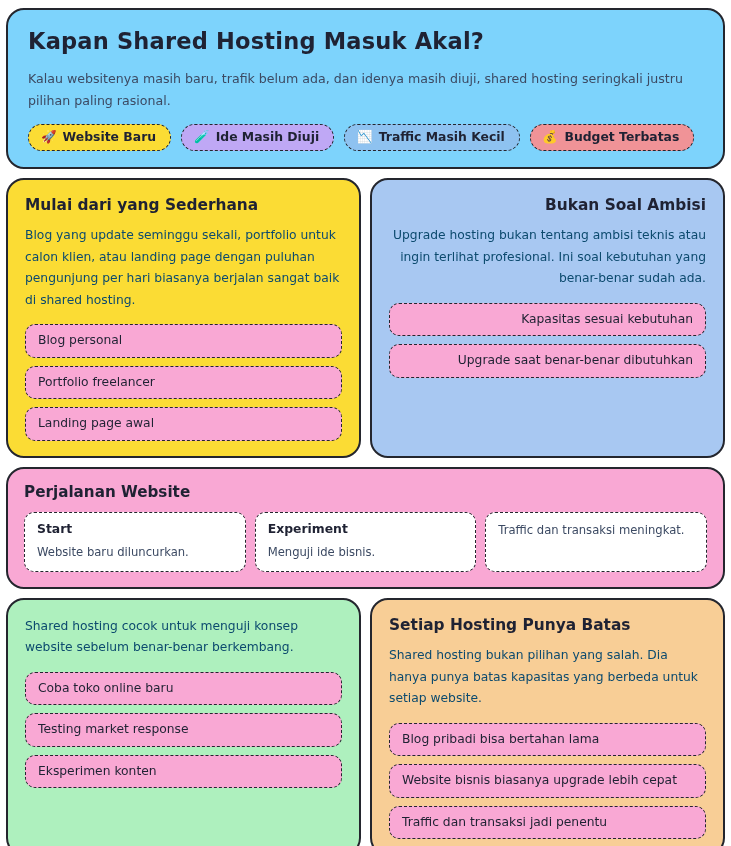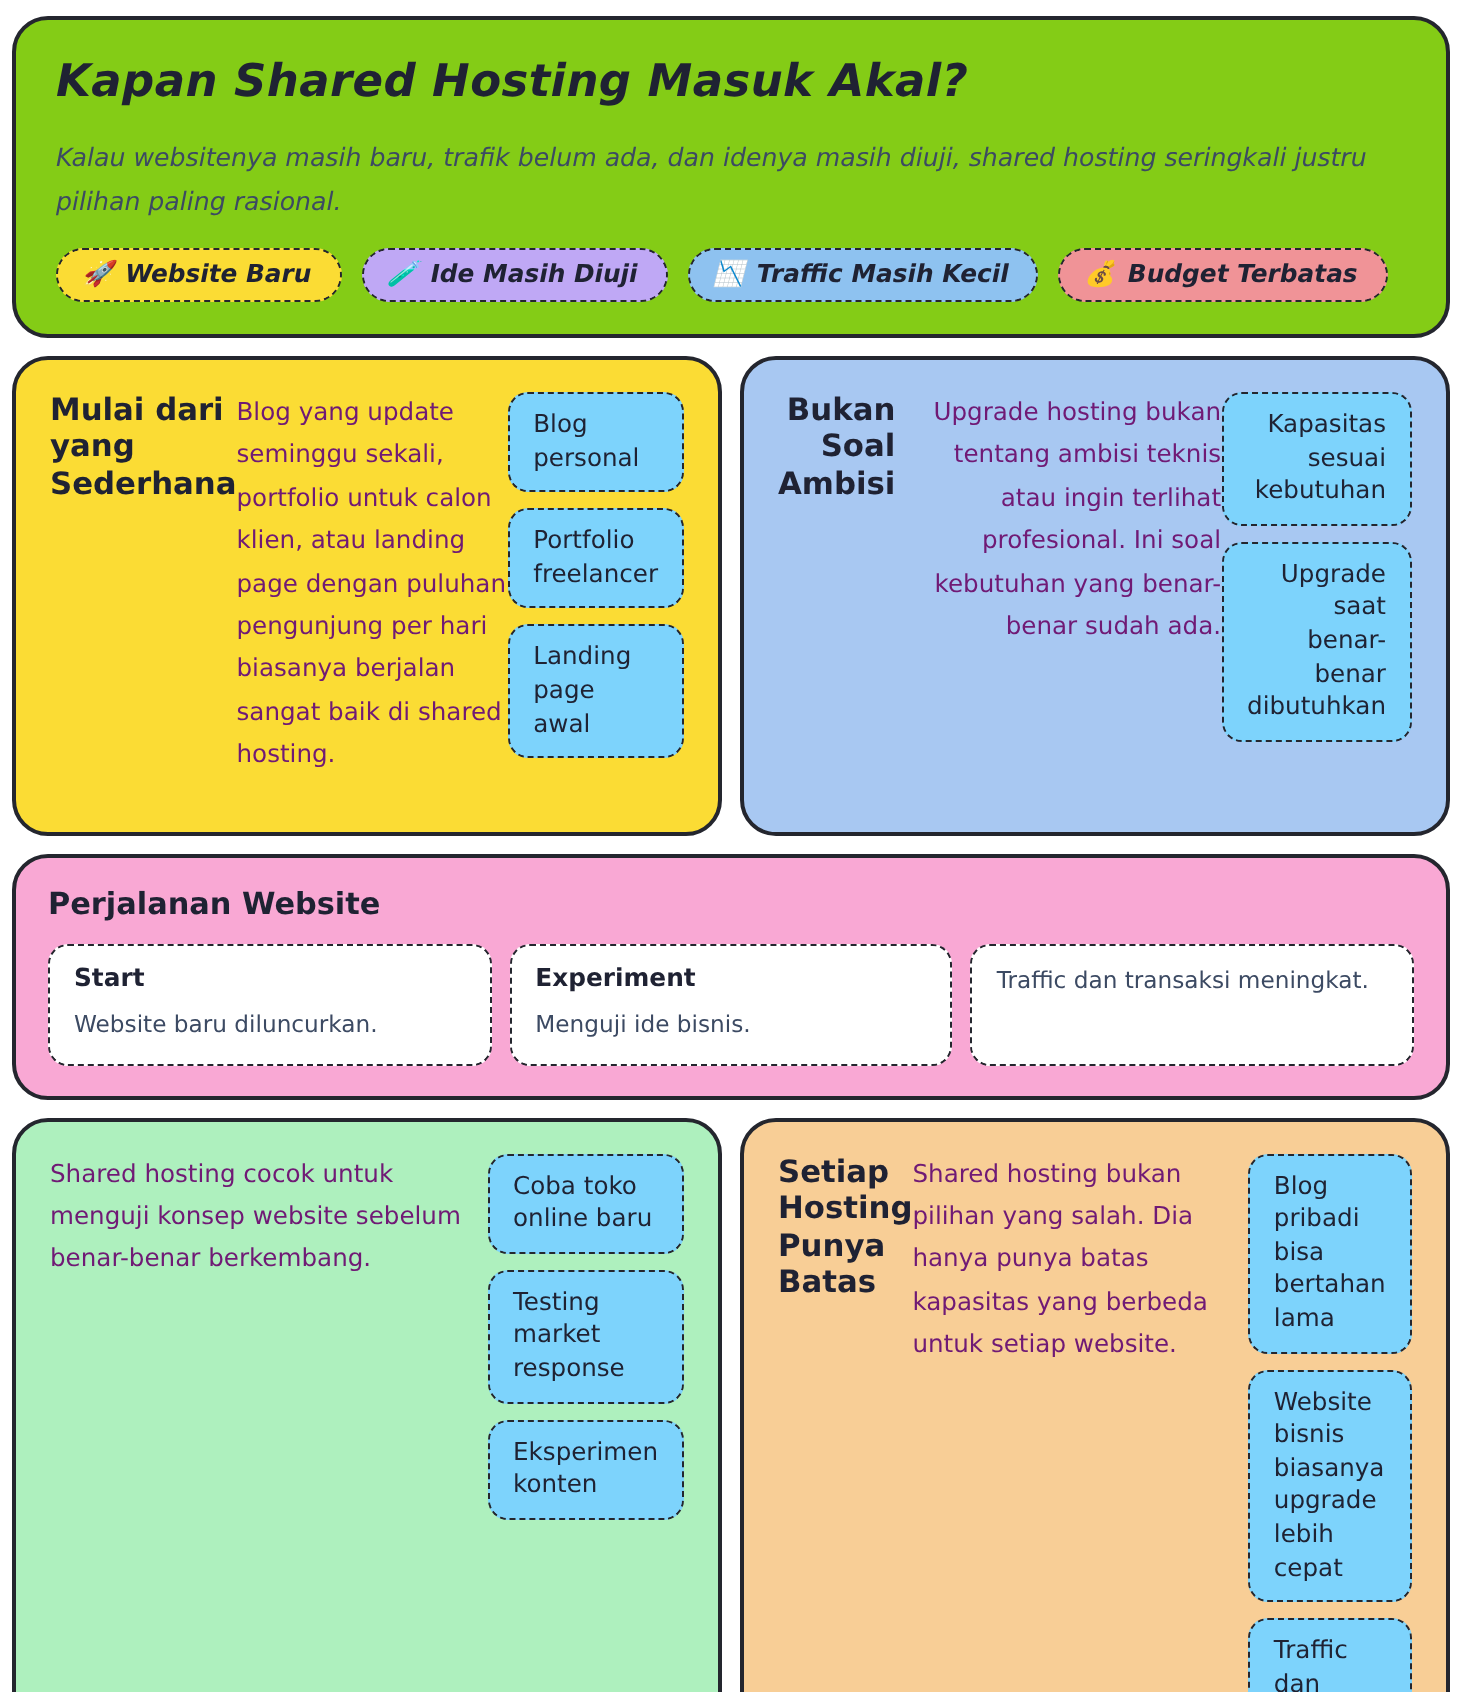--- a/index.html
+++ b/index.html
@@ -21,23 +21,22 @@
 
   
   .card {
     border: 2px solid #24262e;
     border-radius: 18px;
     position: relative;
   }
 
   
   .hero {
-    background: #84cc16;
+    background: #7dd3fc;
     padding: 18px 20px 16px 20px;
-    font-style: italic;
   }
   .hero-title {
     font-size: 22.5px;
     font-weight: 700;
     color: #1f2233;
     letter-spacing: 0.2px;
     line-height: 1.2;
     margin-bottom: 13px;
   }
   .hero-sub {
@@ -73,43 +72,43 @@
 
   
   .row2 {
     display: flex;
     gap: 9px;
   }
   .panel {
     flex: 1 1 0;
     padding: 16px 17px 15px 17px;
     display: flex;
-    flex-direction: row;
+    flex-direction: column;
   }
   .panel-title {
     font-size: 15.4px;
     font-weight: 700;
     color: #1f2233;
     line-height: 1.2;
     margin-bottom: 11px;
   }
   .panel-desc {
     font-size: 12.3px;
     line-height: 1.74;
-    color: #701a75;
+    color: #0c4a6e;
     margin-bottom: 13px;
   }
   .chip-list {
     display: flex;
     flex-direction: column;
     gap: 8px;
     list-style: none;
   }
   .chip {
-    background: #7dd3fc;
+    background: #f9a8d4;
     border: 1.6px dashed #24262e;
     border-radius: 10px;
     padding: 7px 12px 8px 12px;
     font-size: 12.3px;
     color: #1f2233;
     line-height: 1.35;
   }
 
   
   .journey {

